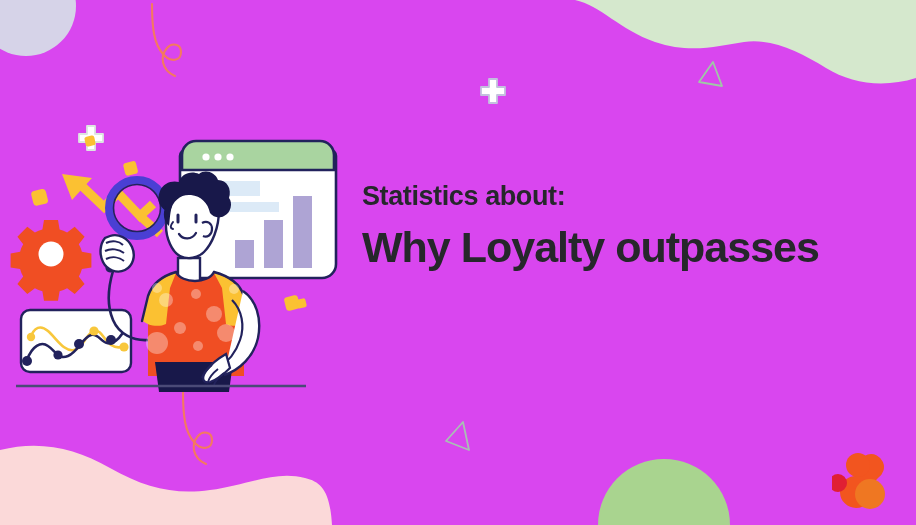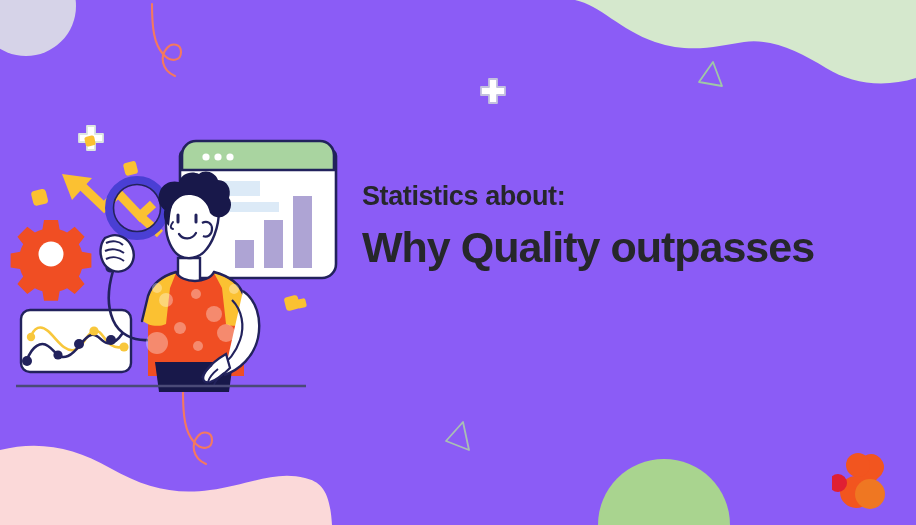--- a/index.html
+++ b/index.html
@@ -7,21 +7,21 @@
     padding: 0;
     background: #ffffff;
   }
   body {
     font-family: "Liberation Sans", sans-serif;
   }
   #canvas {
     position: relative;
     width: 916px;
     height: 525px;
-    background: #8b5cf6;
+    background: #d946ef;
     overflow: hidden;
   }
   .layer {
     position: absolute;
     top: 0; left: 0;
     width: 916px;
     height: 525px;
   }
   #bg-decor { z-index: 1; }
   #illustration { z-index: 2; }
@@ -189,21 +189,21 @@
       <path d="M166,206 C162,213 164,222 169,226 C170,218 170,212 172,206 Z" fill="#18184a"></path>
     </g>
 
     <line x1="16" y1="386" x2="306" y2="386" stroke="#4a4a77" stroke-width="2.6"></line>
 
   </svg>
 
   <div id="text-block">
     <div class="eyebrow">Statistics about:</div>
     <h1 class="headline">
-      <span class="ln">Why Quality outpasses</span>
+      <span class="ln">Why Loyalty outpasses</span>
     </h1>
   </div>
 
   <svg style="position:absolute;z-index:4;left:832px;top:452px;width:72px;height:62px" viewBox="0 0 72 62" xmlns="http://www.w3.org/2000/svg">
     <path d="M26,16 a13,13 0 1 1 20,10 C42,30 40,34 40,40 a16,16 0 1 1 -17,-16 C27,23 27,19 26,16 Z" fill="#f2551f"></path>
     <circle cx="38" cy="42" r="15" fill="#ef7722"></circle>
     <circle cx="26" cy="13" r="12" fill="#f2551f"></circle>
     <circle cx="6" cy="31" r="9" fill="#e01f33"></circle>
   </svg>
 

